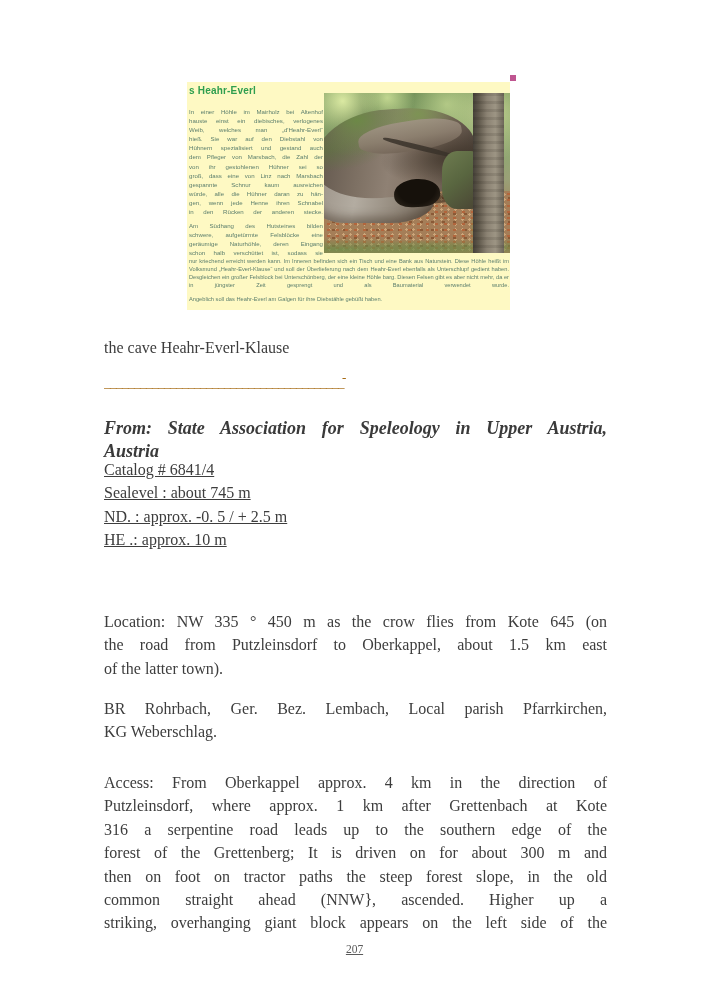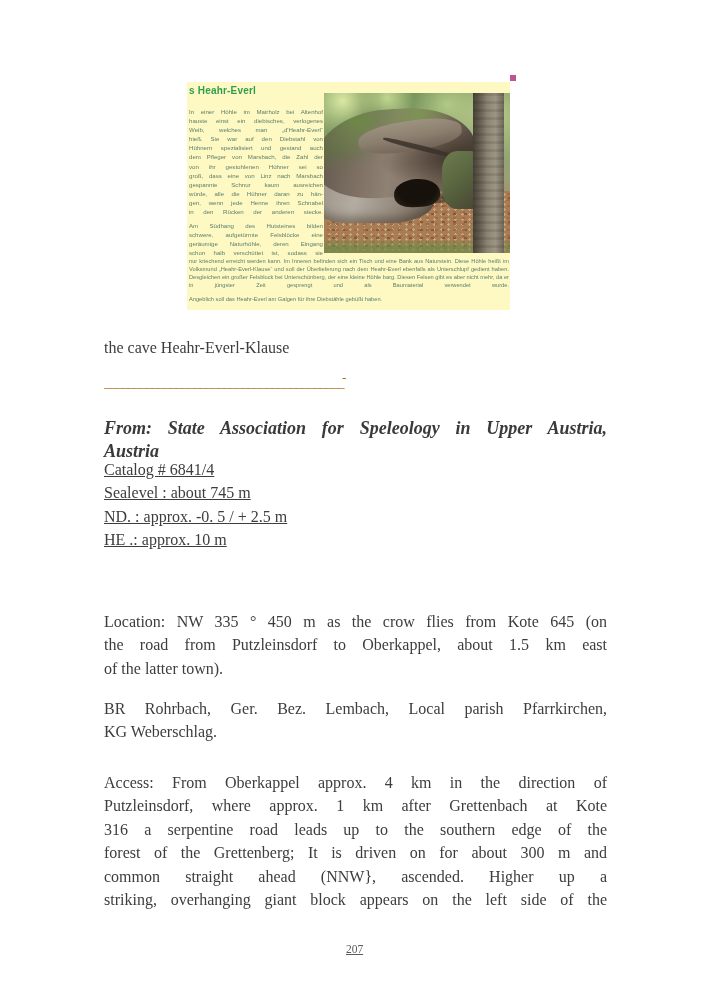--- a/index.html
+++ b/index.html
@@ -212,19 +212,20 @@
   <div id="p-district" class="tblock">
     <div class="jline">BR Rohrbach, Ger. Bez. Lembach, Local parish Pfarrkirchen,</div>
     <div class="lline">KG Weberschlag.</div>
   </div>
 
   <div id="p-access" class="tblock">
     <div class="jline">Access: From Oberkappel approx. 4 km in the direction of</div>
     <div class="jline">Putzleinsdorf, where approx. 1 km after Grettenbach at Kote</div>
     <div class="jline">316 a serpentine road leads up to the southern edge of the</div>
     <div class="jline">forest of the Grettenberg; It is driven on for about 300 m and</div>
+    <div class="jline">then on foot on tractor paths the steep forest slope, in the old</div>
     <div class="jline">common straight ahead (NNW}, ascended. Higher up a</div>
     <div class="jline">striking, overhanging giant block appears on the left side of the</div>
   </div>
 
   <div id="page-number">207</div>
 
 </div>
 
 </body></html>

